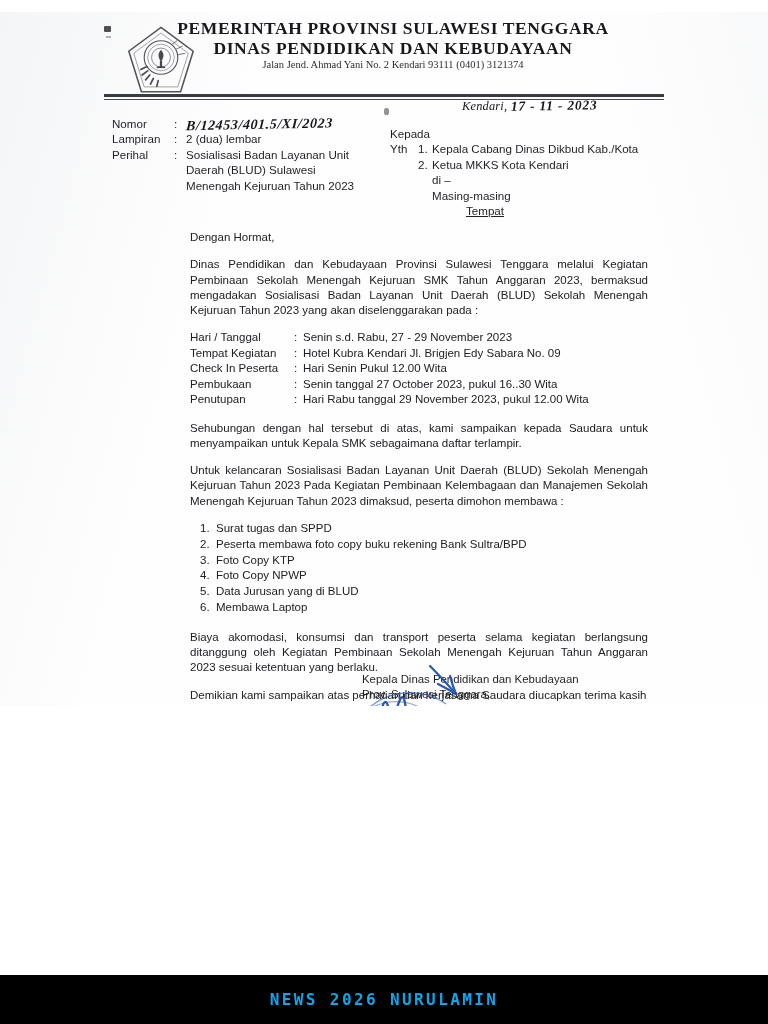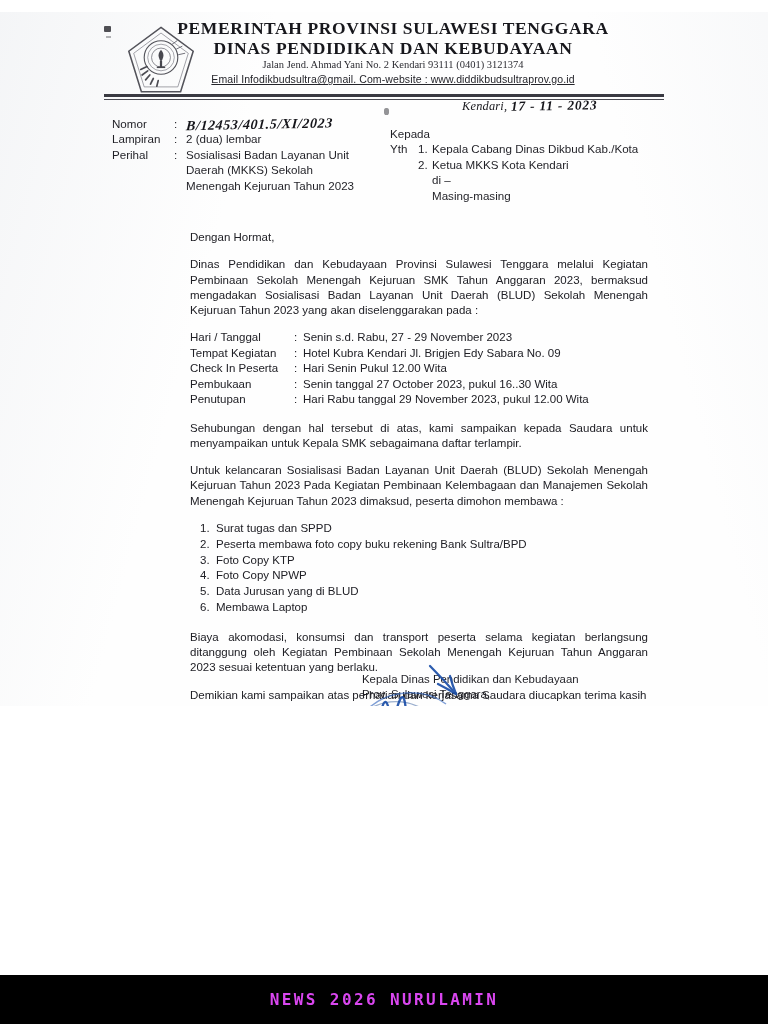--- a/index.html
+++ b/index.html
@@ -241,21 +241,21 @@
     background: #000000;
     display: flex;
     align-items: center;
     justify-content: center;
   }
   #banner-text {
     font-family: "DejaVu Sans Mono", monospace;
     font-size: 16px;
     font-weight: bold;
     letter-spacing: 2.4px;
-    color: #d946ef;
+    color: #0ea5e9;
   }
 </style>
 </head>
 <body>
 
 <div id="page">
 
   <div id="scan-tint"></div>
 
   <div class="speck" style="left:104px;top:14px;width:7px;height:6px;border-radius:1px;"></div>
@@ -284,21 +284,20 @@
       <path d="M66 28 l7 -5"></path>
       <path d="M72 35 l8 -4"></path>
       <path d="M75 43 l9 -2"></path>
     </g>
   </svg>
 
   <div id="letterhead">
     <div class="lh-line1">PEMERINTAH PROVINSI SULAWESI TENGGARA</div>
     <div class="lh-line2">DINAS PENDIDIKAN DAN KEBUDAYAAN</div>
     <div class="lh-addr">Jalan Jend. Ahmad Yani No. 2 Kendari 93111 (0401) 3121374</div>
-    <div class="lh-email">Email Infodikbudsultra@gmail. Com-website : www.diddikbudsultraprov.go.id</div>
   </div>
 
   <div id="rule-thick"></div>
   <div id="rule-thin"></div>
 
   <div id="date-line">
     <span>Kendari,</span>
     <span class="hw-date">17 - 11 - 2023</span>
   </div>
 
@@ -311,38 +310,39 @@
     <div class="meta-row">
       <span class="meta-label">Lampiran</span>
       <span class="meta-colon">:</span>
       <span class="meta-value">2 (dua) lembar</span>
     </div>
     <div class="meta-row">
       <span class="meta-label">Perihal</span>
       <span class="meta-colon">:</span>
       <span class="meta-value">Sosialisasi Badan Layanan Unit</span>
     </div>
-    <div class="meta-cont">Daerah (MKKS) Sekolah</div>
+    <div class="meta-cont">Daerah (BLUD) Sulawesi</div>
     <div class="meta-cont">Menengah Kejuruan Tahun 2023</div>
   </div>
 
   <div id="recipient">
     <div class="kepada">Kepada</div>
     <div class="yth-row">
       <span class="yth-word">Yth</span>
       <span class="yth-num">1.</span>
       <span class="yth-text">Kepala Cabang Dinas Dikbud Kab./Kota</span>
     </div>
     <div class="yth-row">
       <span class="yth-word"></span>
       <span class="yth-num">2.</span>
       <span class="yth-text">Ketua MKKS Kota Kendari</span>
     </div>
     <div class="recip-cont">di –</div>
     <div class="recip-cont">Masing-masing</div>
+    <div class="tempat">Tempat</div>
   </div>
 
   <div id="body-block">
     <div class="salutation">Dengan Hormat,</div>
     <div class="para">Dinas Pendidikan dan Kebudayaan Provinsi Sulawesi Tenggara melalui Kegiatan Pembinaan Sekolah Menengah Kejuruan SMK Tahun Anggaran 2023, bermaksud mengadakan Sosialisasi Badan Layanan Unit Daerah (BLUD) Sekolah Menengah Kejuruan Tahun 2023 yang akan diselenggarakan pada :</div>
 
     <div id="schedule">
         <div class="sched-row">
           <span class="sched-label">Hari / Tanggal</span>
           <span class="sched-colon">:</span>

